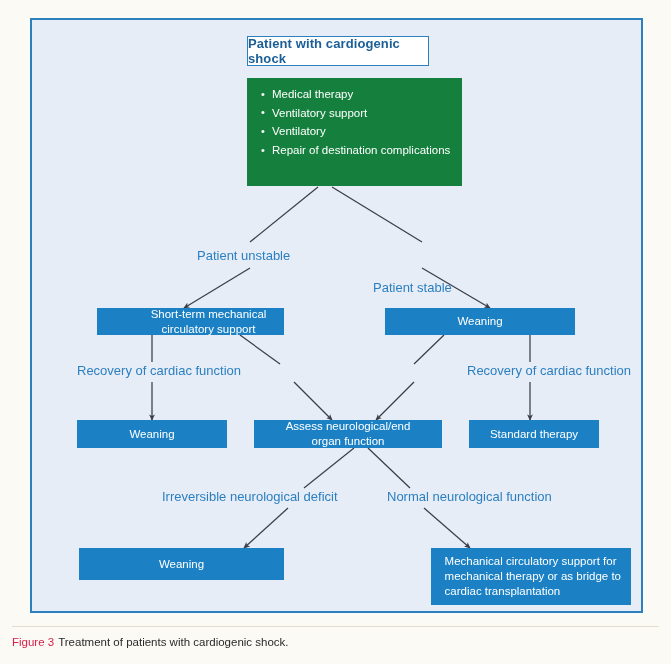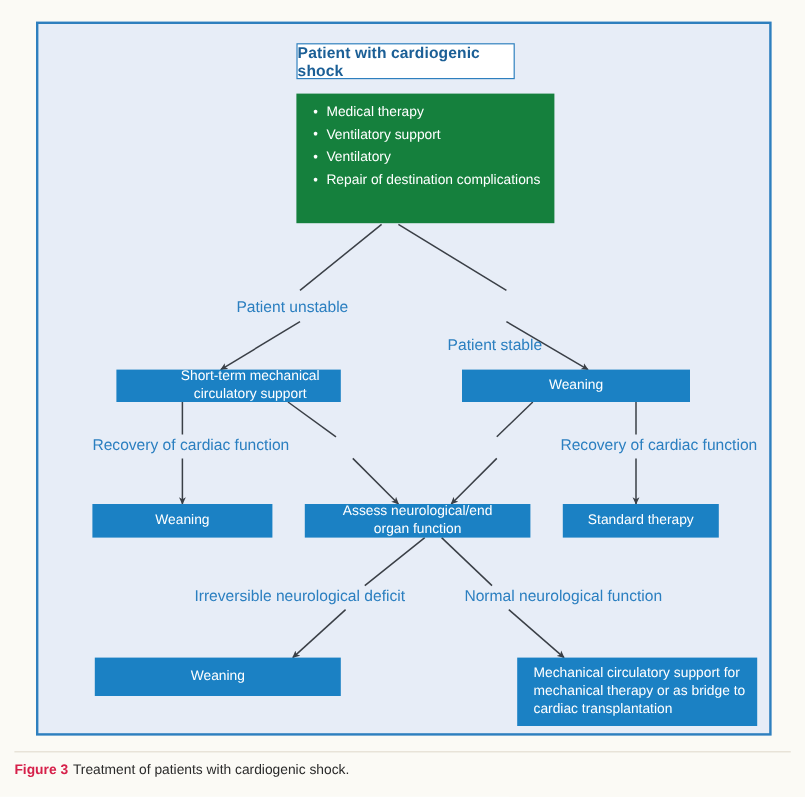--- a/index.html
+++ b/index.html
@@ -120,21 +120,21 @@
     position: absolute;
     left: 12px;
     top: 636px;
     width: 650px;
     font-size: 11.5px;
     color: #2a2a2a;
     white-space: nowrap;
   }
   #caption .fig-num {
     color: #d6204a;
-    font-weight: bold;
+    font-weight: normal;
     margin-right: 4px;
     margin-top: 19px;
   }
   #caption-rule {
     position: absolute;
     left: 12px;
     top: 626px;
     width: 647px;
     height: 1px;
     background: #e3ded2;

